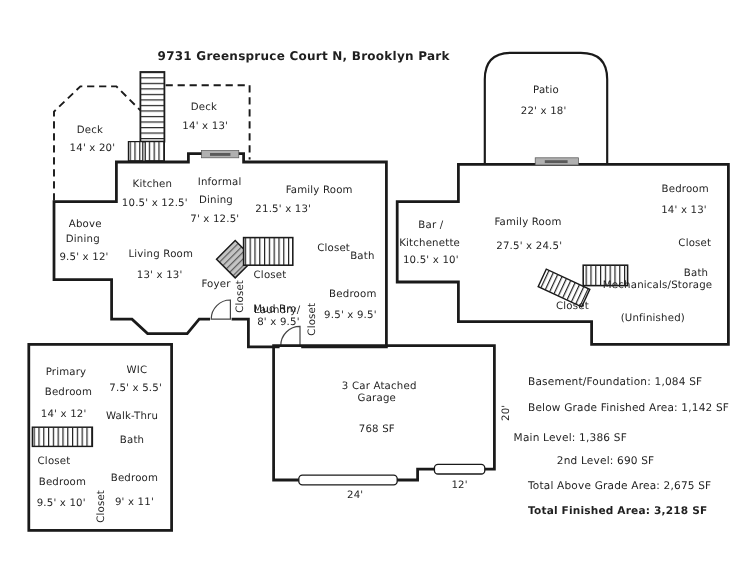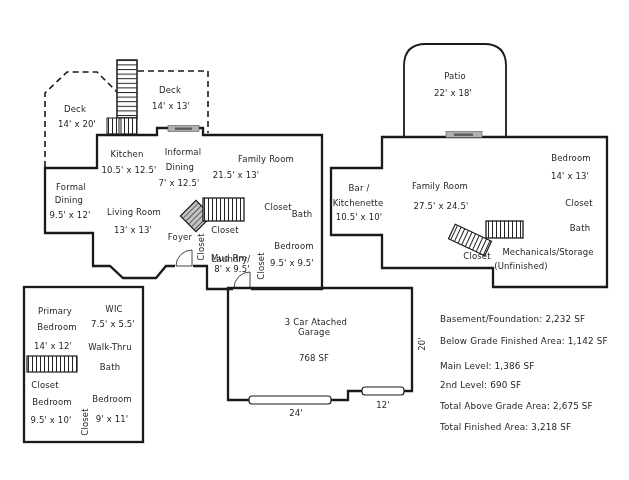--- a/index.html
+++ b/index.html
@@ -11,21 +11,21 @@
   .lbl{
     position:absolute;font-size:8.5px;line-height:1;white-space:nowrap;
     letter-spacing:.15px;transform:translate(-50%,-50%);color:#1f1f1f;
   }
   .vert{transform:translate(-50%,-50%) rotate(-90deg);}
   .title{font-size:10px;font-weight:bold;letter-spacing:.2px;}
   .area{
     position:absolute;font-size:8.8px;line-height:1;white-space:nowrap;
     transform:translateY(-50%);letter-spacing:.15px;color:#1f1f1f;
   }
-  .area.bold{font-weight:normal;}
+  .area.bold{font-weight:bold;}
 </style>
 </head>
 <body>
 
 <div id="stage">
 
   <svg id="plan-svg" width="629" height="480" viewBox="0 0 629 480">
     <defs>
       <pattern id="hv" width="4" height="20" patternUnits="userSpaceOnUse">
         <path d="M0.5,0 V20" stroke="#222" stroke-width="1"></path>
@@ -107,34 +107,35 @@
       </g>
     </g>
 
     <g>
       <path d="M228,288 L412,288 L412,391 L348,391 L348,400 L228,400 Z" fill="none" stroke="#1a1a1a" stroke-width="2.3" stroke-linejoin="miter"></path>
       <rect x="249" y="396" width="82" height="8" rx="3" fill="#fff" stroke="#1a1a1a" stroke-width="1.1"></rect>
       <rect x="362" y="387" width="42" height="8" rx="3" fill="#fff" stroke="#1a1a1a" stroke-width="1.1"></rect>
     </g>
   </svg>
 
+  <span class="lbl title" style="left:253px;top:48px">9731 Greenspruce Court N, Brooklyn Park</span>
 
   <div>
     <span class="lbl" style="left:75px;top:109px">Deck</span>
     <span class="lbl" style="left:77px;top:124px">14' x 20'</span>
     <span class="lbl" style="left:170px;top:90px">Deck</span>
     <span class="lbl" style="left:171px;top:106px">14' x 13'</span>
     <span class="lbl" style="left:127px;top:154px">Kitchen</span>
     <span class="lbl" style="left:129px;top:170px">10.5' x 12.5'</span>
     <span class="lbl" style="left:183px;top:152px">Informal</span>
     <span class="lbl" style="left:180px;top:167px">Dining</span>
     <span class="lbl" style="left:179px;top:183px">7' x 12.5'</span>
     <span class="lbl" style="left:266px;top:159px">Family Room</span>
     <span class="lbl" style="left:236px;top:175px">21.5' x 13'</span>
-    <span class="lbl" style="left:71px;top:187px">Formal</span>
+    <span class="lbl" style="left:71px;top:187px">Above</span>
     <span class="lbl" style="left:69px;top:200px">Dining</span>
     <span class="lbl" style="left:70px;top:215px">9.5' x 12'</span>
     <span class="lbl" style="left:134px;top:212px">Living Room</span>
     <span class="lbl" style="left:133px;top:230px">13' x 13'</span>
     <span class="lbl" style="left:180px;top:237px">Foyer</span>
     <span class="lbl vert" style="left:201px;top:247px">Closet</span>
     <span class="lbl" style="left:225px;top:230px">Closet</span>
     <span class="lbl" style="left:231px;top:259px">Laundry/</span>
     <span class="lbl" style="left:229px;top:258px">Mud Rm</span>
     <span class="lbl" style="left:232px;top:269px">8' x 9.5'</span>
@@ -151,22 +152,22 @@
     <span class="lbl" style="left:359px;top:188px">Bar /</span>
     <span class="lbl" style="left:358px;top:203px">Kitchenette</span>
     <span class="lbl" style="left:359px;top:217px">10.5' x 10'</span>
     <span class="lbl" style="left:440px;top:186px">Family Room</span>
     <span class="lbl" style="left:441px;top:206px">27.5' x 24.5'</span>
     <span class="lbl" style="left:571px;top:158px">Bedroom</span>
     <span class="lbl" style="left:570px;top:176px">14' x 13'</span>
     <span class="lbl" style="left:579px;top:203px">Closet</span>
     <span class="lbl" style="left:580px;top:228px">Bath</span>
     <span class="lbl" style="left:477px;top:256px">Closet</span>
-    <span class="lbl" style="left:548px;top:252px">Mechanicals/Storage</span>
-    <span class="lbl" style="left:521px;top:266px">(Unfinished)</span>
+    <span class="lbl" style="left:548px;top:238px">Mechanicals/Storage</span>
+    <span class="lbl" style="left:544px;top:266px">(Unfinished)</span>
   </div>
 
   <div>
     <span class="lbl" style="left:55px;top:311px">Primary</span>
     <span class="lbl" style="left:57px;top:327px">Bedroom</span>
     <span class="lbl" style="left:53px;top:346px">14' x 12'</span>
     <span class="lbl" style="left:114px;top:309px">WIC</span>
     <span class="lbl" style="left:113px;top:324px">7.5' x 5.5'</span>
     <span class="lbl" style="left:110px;top:347px">Walk-Thru</span>
     <span class="lbl" style="left:110px;top:367px">Bath</span>
@@ -181,21 +182,21 @@
   <div>
     <span class="lbl" style="left:316px;top:322px">3 Car Atached</span>
     <span class="lbl" style="left:314px;top:332px">Garage</span>
     <span class="lbl" style="left:314px;top:358px">768 SF</span>
     <span class="lbl" style="left:296px;top:413px">24'</span>
     <span class="lbl" style="left:383px;top:405px">12'</span>
     <span class="lbl vert" style="left:422px;top:344px">20'</span>
   </div>
 
   <div>
-    <span class="area" style="left:440px;top:319px">Basement/Foundation: 2,232 SF</span>
+    <span class="area" style="left:440px;top:319px">Basement/Foundation: 1,084 SF</span>
     <span class="area" style="left:440px;top:341px">Below Grade Finished Area: 1,142 SF</span>
-    <span class="area" style="left:440px;top:366px">Main Level: 1,386 SF</span>
-    <span class="area" style="left:440px;top:385px">2nd Level: 690 SF</span>
+    <span class="area" style="left:428px;top:366px">Main Level: 1,386 SF</span>
+    <span class="area" style="left:464px;top:385px">2nd Level: 690 SF</span>
     <span class="area" style="left:440px;top:406px">Total Above Grade Area: 2,675 SF</span>
     <span class="area bold" style="left:440px;top:427px">Total Finished Area: 3,218 SF</span>
   </div>
 
 </div>
 
 </body></html>

